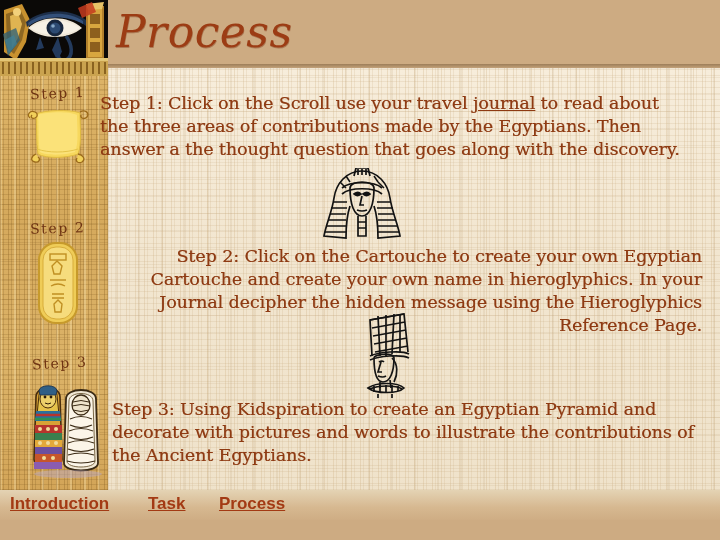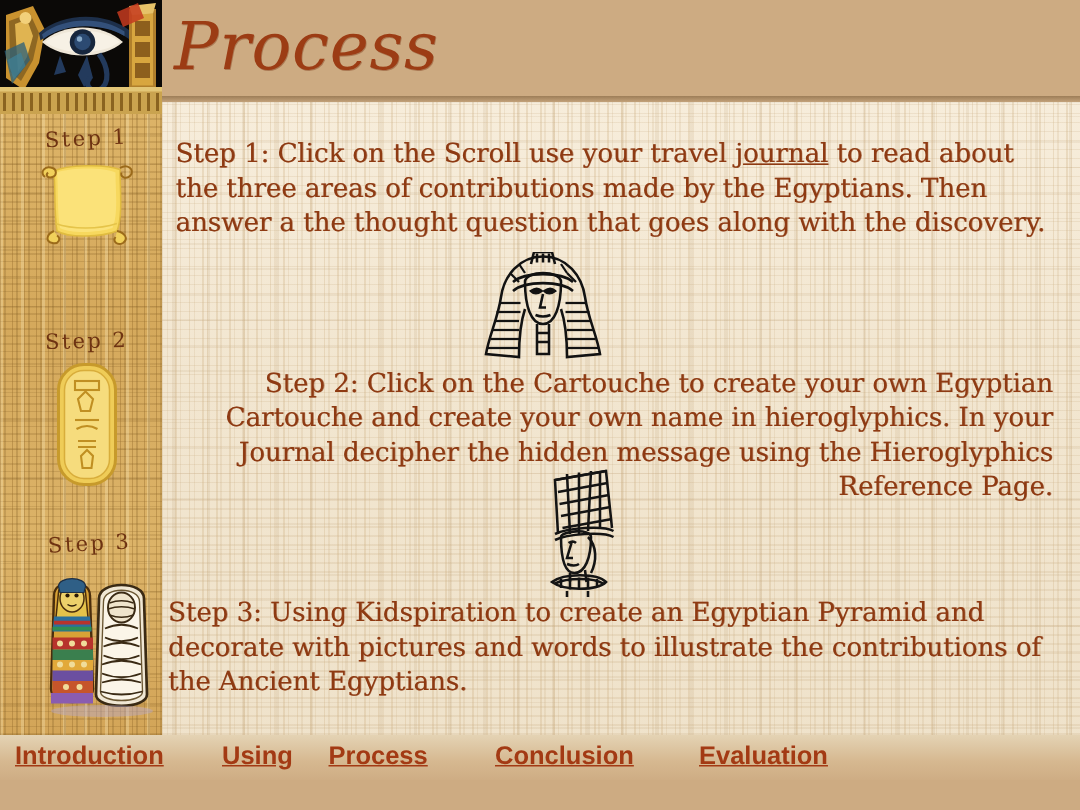--- a/index.html
+++ b/index.html
@@ -166,21 +166,21 @@
   
   .step-text {
     position: absolute;
     font-family: "URW Chancery L", "DejaVu Serif", serif;
     font-size: 17.5px;
     line-height: 23px;
     color: #8e3a12;
     letter-spacing: -0.1px;
     text-shadow: 0.4px 0 0 rgba(140,56,18,0.55);
   }
-  #step-text-1 { left: 117px; top: 92px; width: 580px; }
+  #step-text-1 { left: 100px; top: 92px; width: 580px; }
   #step-text-2 { left: 117px; top: 245px; width: 585px; text-align: right; }
   #step-text-3 { left: 112px; top: 398px; width: 588px; }
 
   .step-text u { text-decoration: underline; }
 
   
   .nav {
     position: absolute;
     left: 0;
     top: 494px;
@@ -469,19 +469,17 @@
   <div class="step-text" id="step-text-2">
     <span>Step 2: Click on the Cartouche to create your own Egyptian Cartouche and create your own name in hieroglyphics.  In your Journal decipher the hidden message using the Hieroglyphics Reference Page.</span>
   </div>
 
   <div class="step-text" id="step-text-3">
     <span>Step 3: Using Kidspiration to create an Egyptian Pyramid and decorate with pictures and words to illustrate the contributions of the Ancient Egyptians.</span>
   </div>
 
   <div class="nav">
     <a class="nav-link" style="left:10px">Introduction</a>
-    <a class="nav-link" style="left:148px">Using</a>
+    <a class="nav-link" style="left:148px">Task</a>
     <a class="nav-link" style="left:219px">Process</a>
-    <a class="nav-link" style="left:330px">Conclusion</a>
-    <a class="nav-link" style="left:466px">Evaluation</a>
   </div>
 
 </div>
 
 </body></html>

